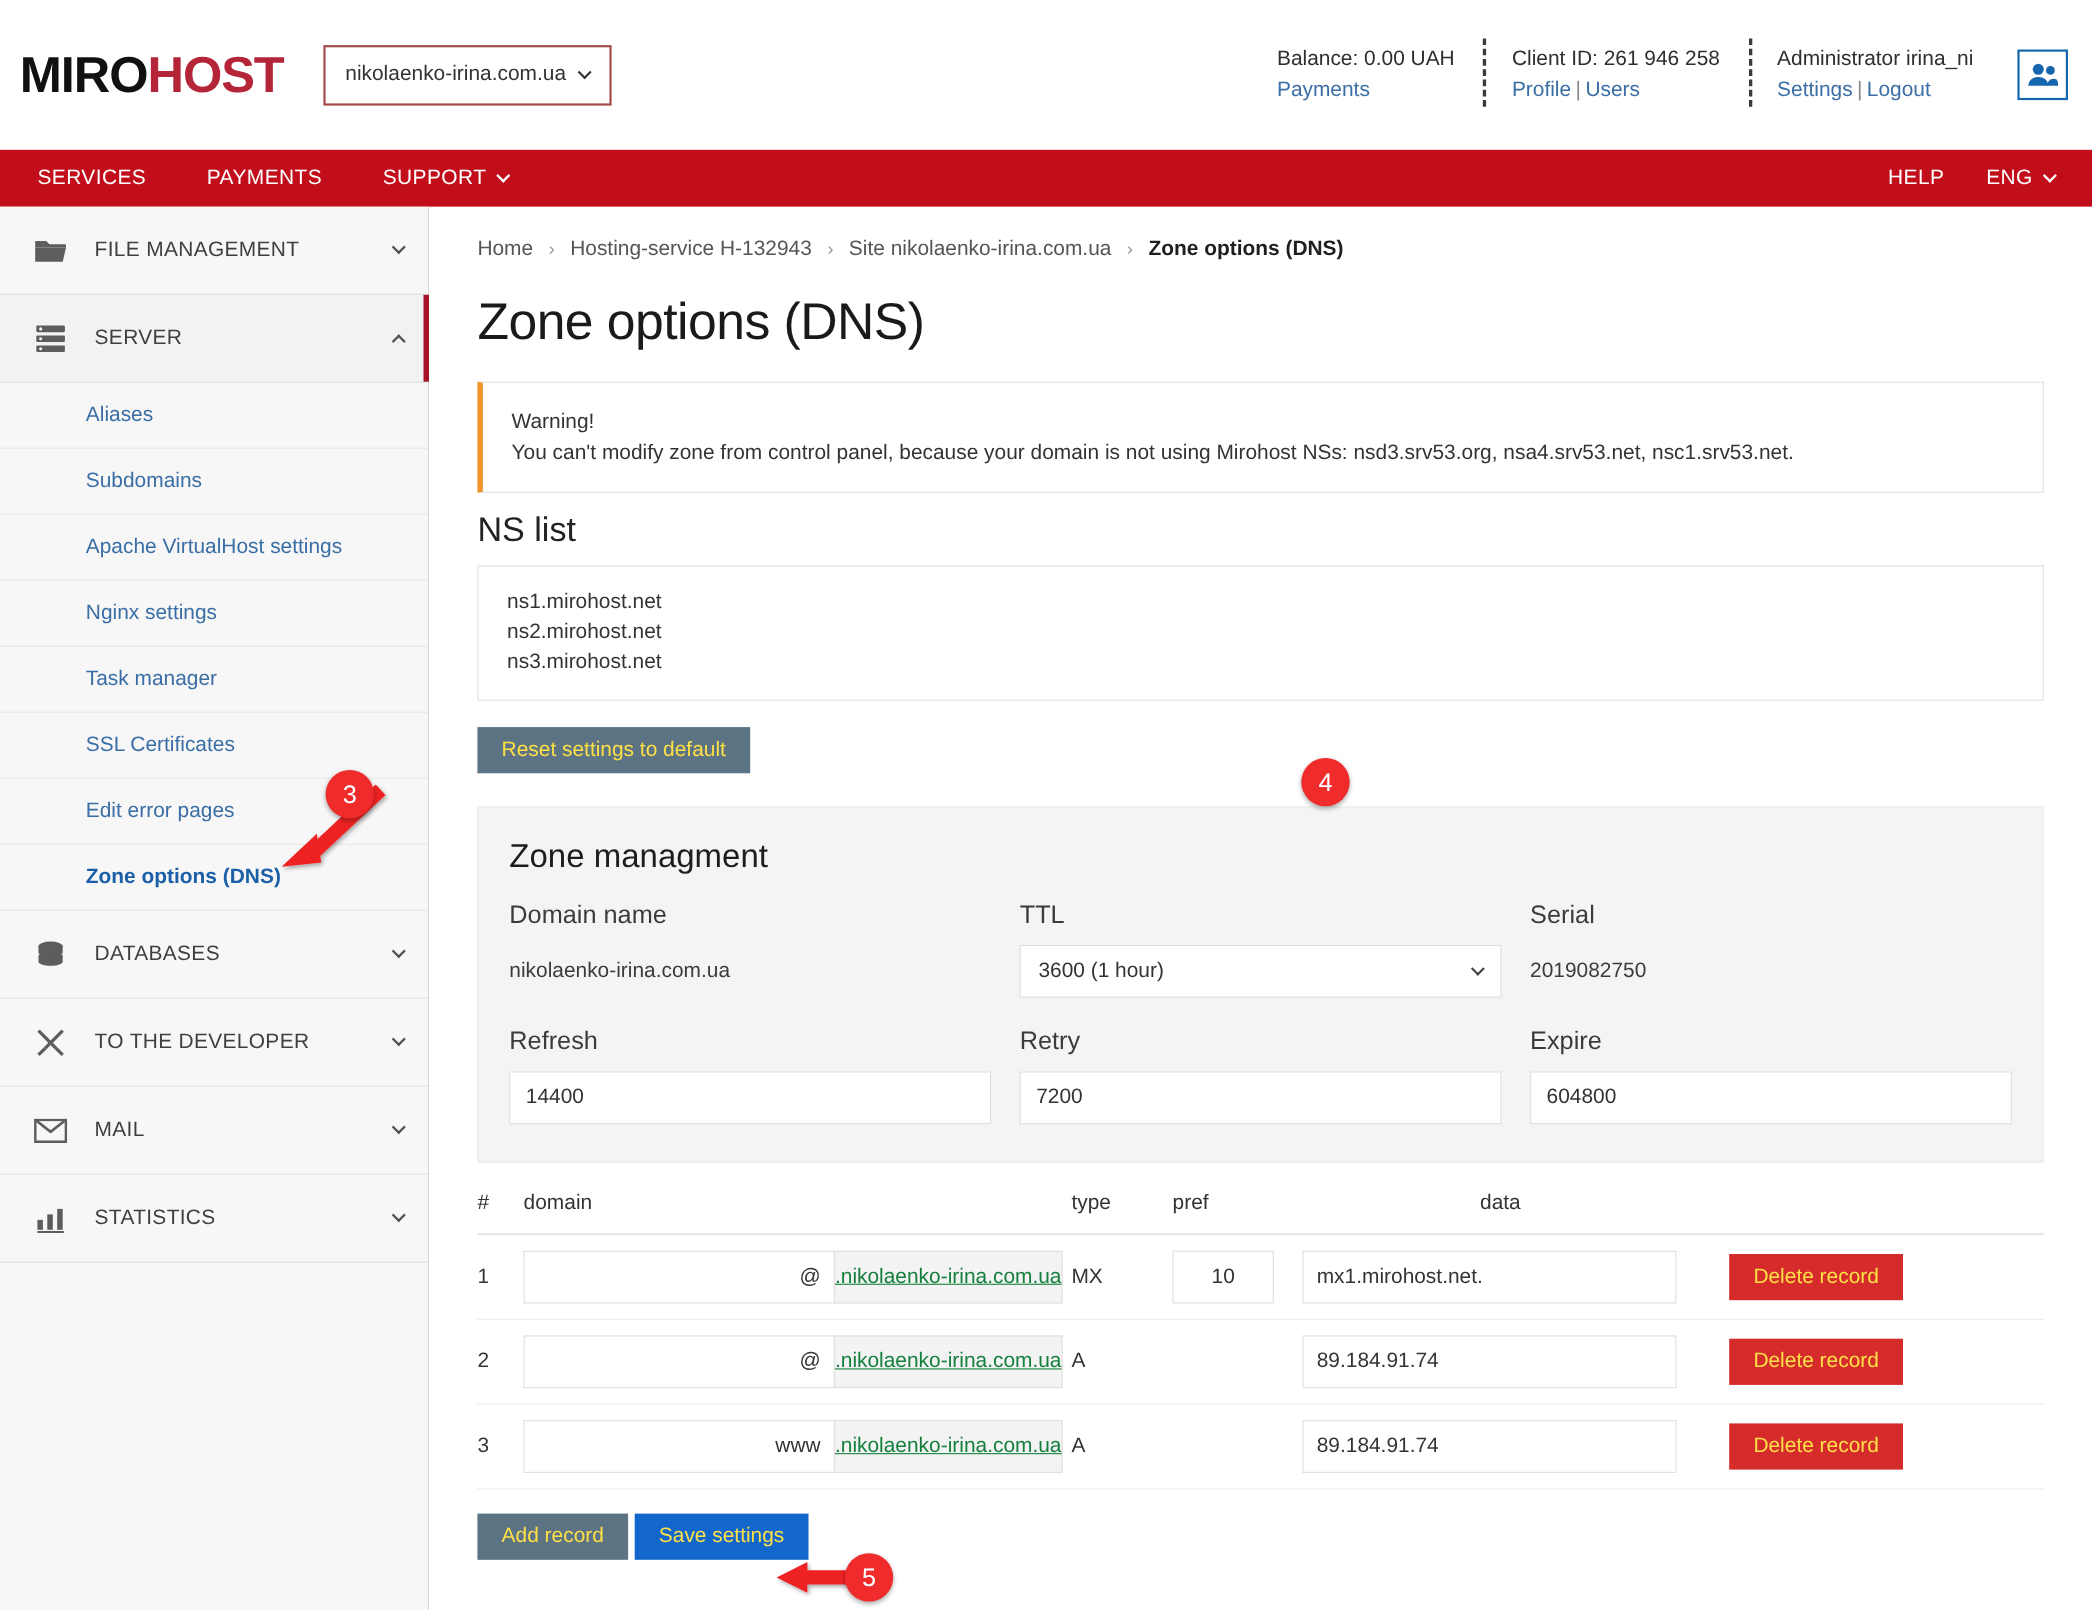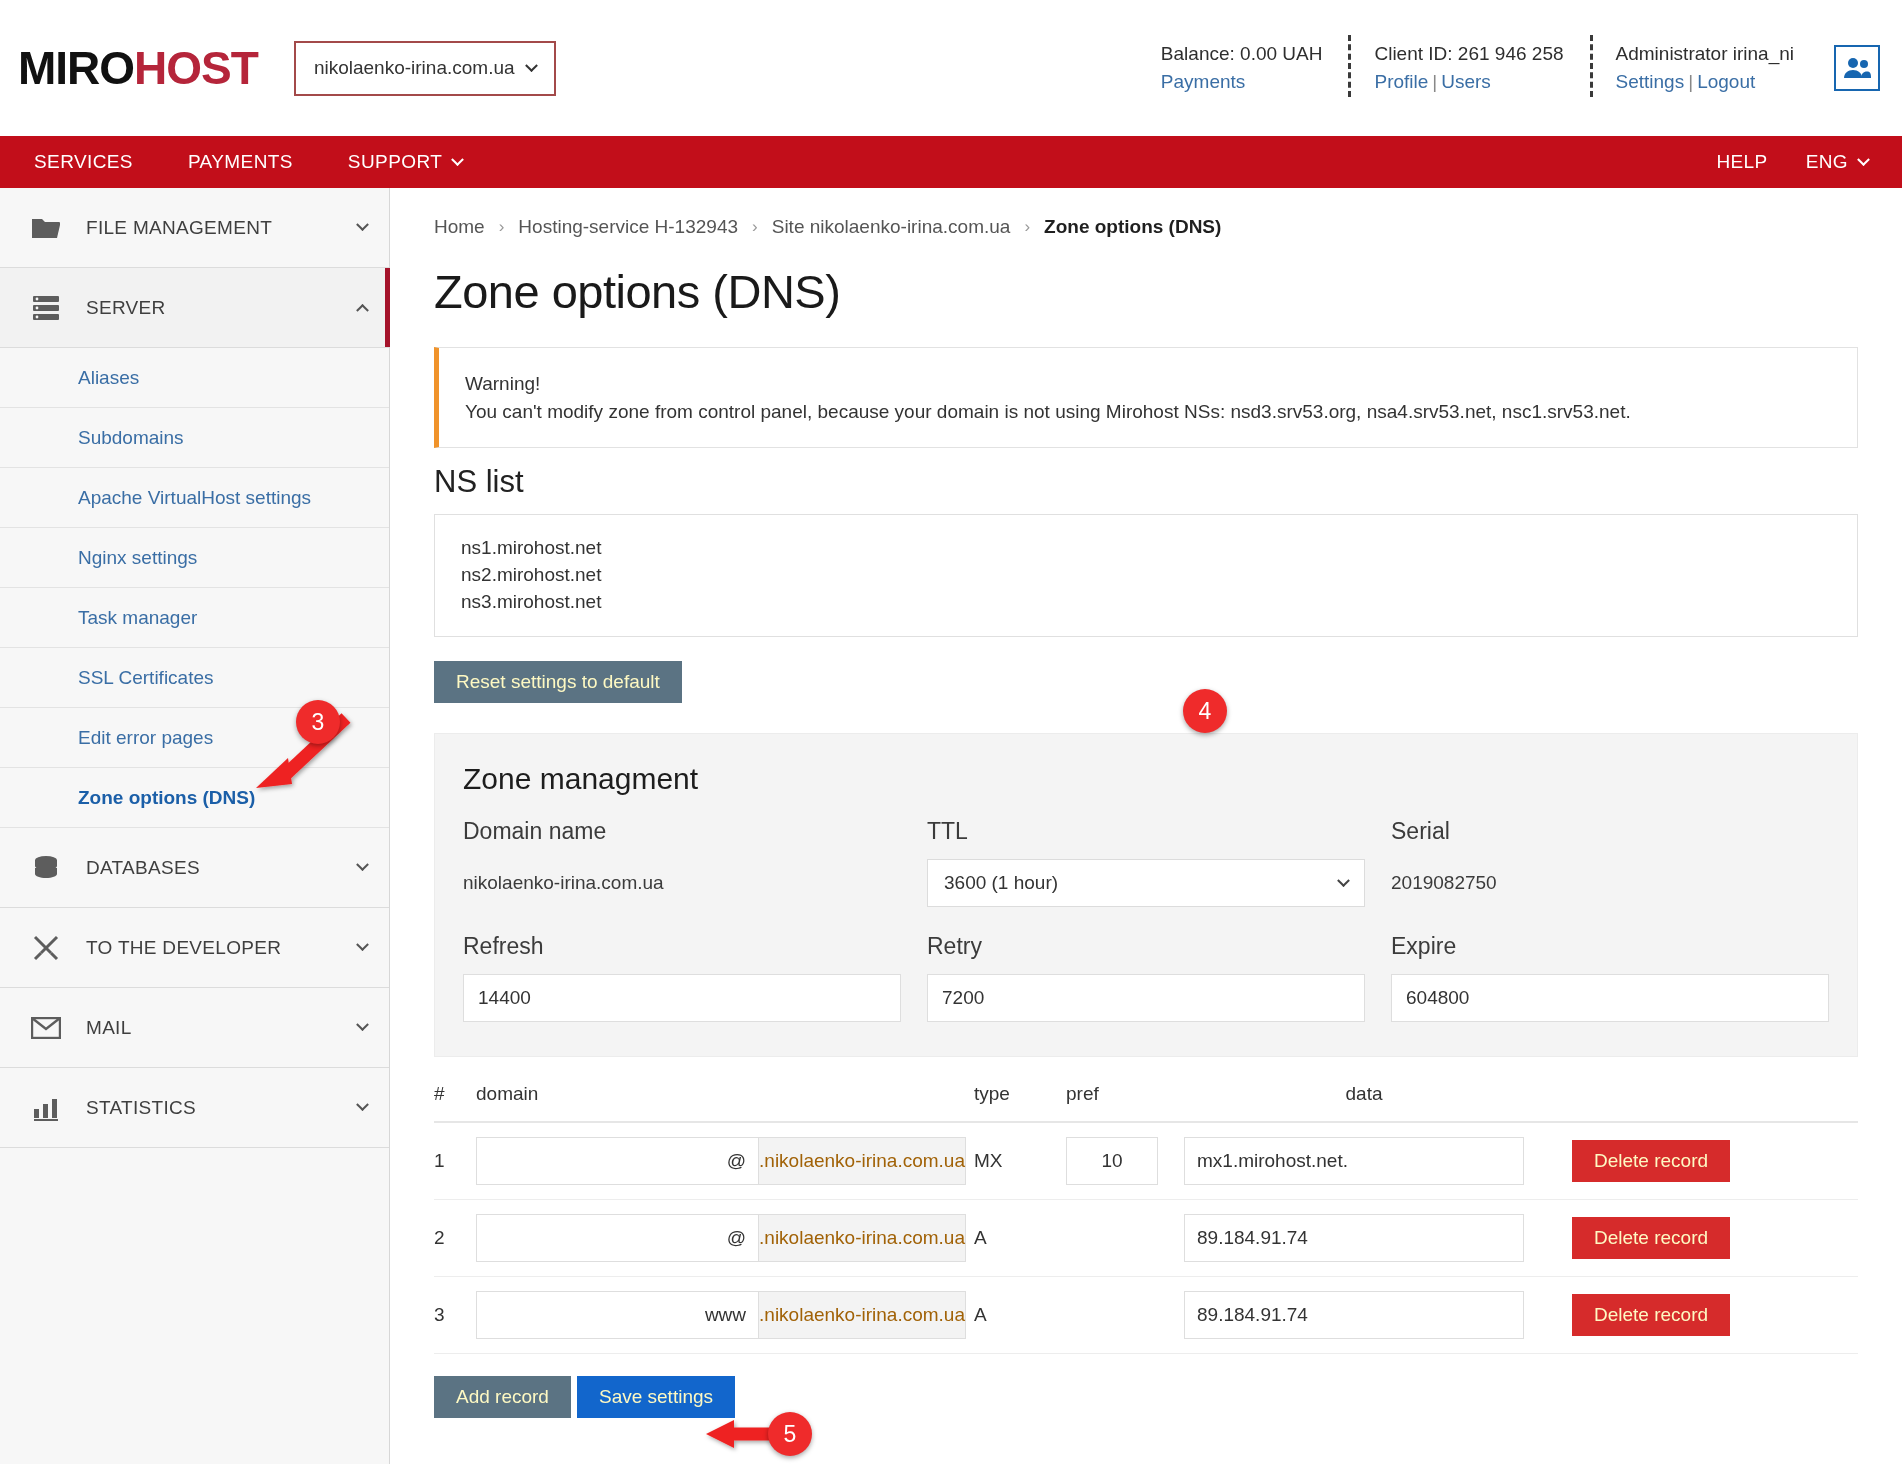--- a/index.html
+++ b/index.html
@@ -228,21 +228,21 @@
   }
 
   .btn {
     display: inline-flex;
     align-items: center;
     justify-content: center;
     border: none;
     cursor: pointer;
     font-family: inherit;
     font-size: 19px;
-    color: #fef9c3;
+    color: #fde047;
     padding: 0 22px;
     height: 42px;
   }
   .btn-slate { background: #5b7383; }
   .btn-blue  { background: #1266cc; }
   .btn-red   { background: #d62b2b; }
 
   .reset-wrap { margin: 24px 0 30px 0; }
 
   .zone-panel {
@@ -338,22 +338,23 @@
     outline: none;
   }
   .dom-suffix {
     height: 48px;
     border: 1px solid #dedede;
     background: #f3f3f3;
     display: flex;
     align-items: center;
     padding: 0 0;
     font-size: 19px;
-    color: #a16207;
+    color: #15803d;
     white-space: nowrap;
+    text-decoration: underline;
   }
   .pref-input {
     width: 92px;
     height: 48px;
     border: 1px solid #dedede;
     background: #fff;
     font-family: inherit;
     font-size: 19px;
     color: #333;
     text-align: center;

